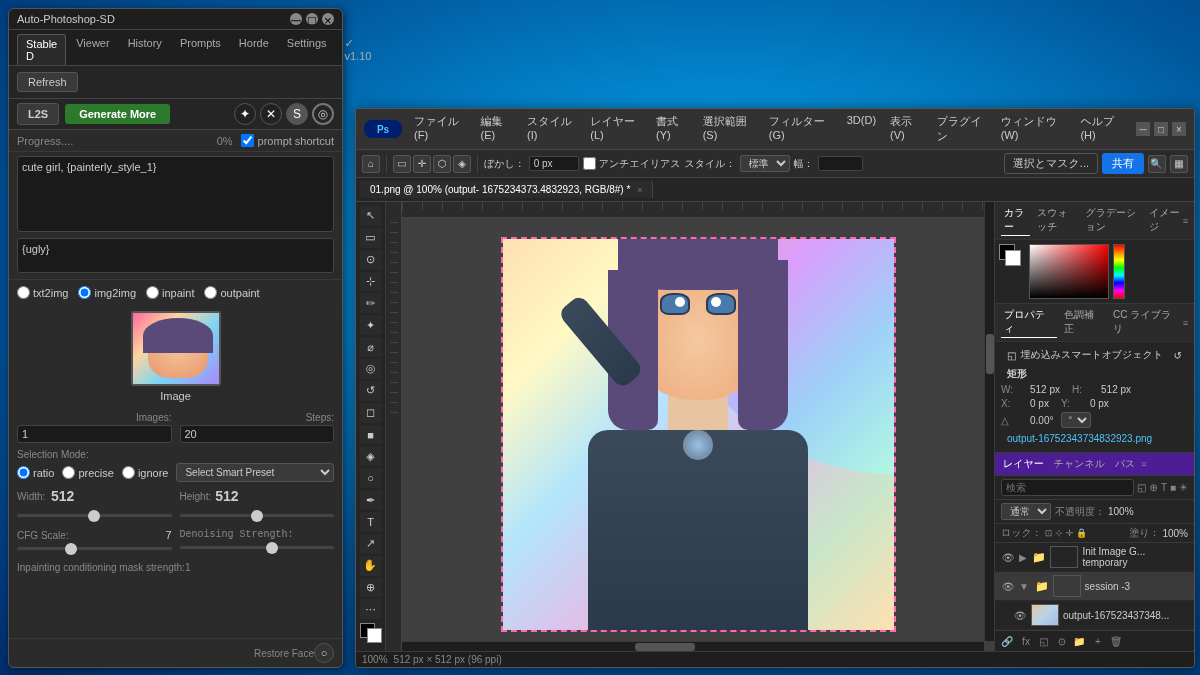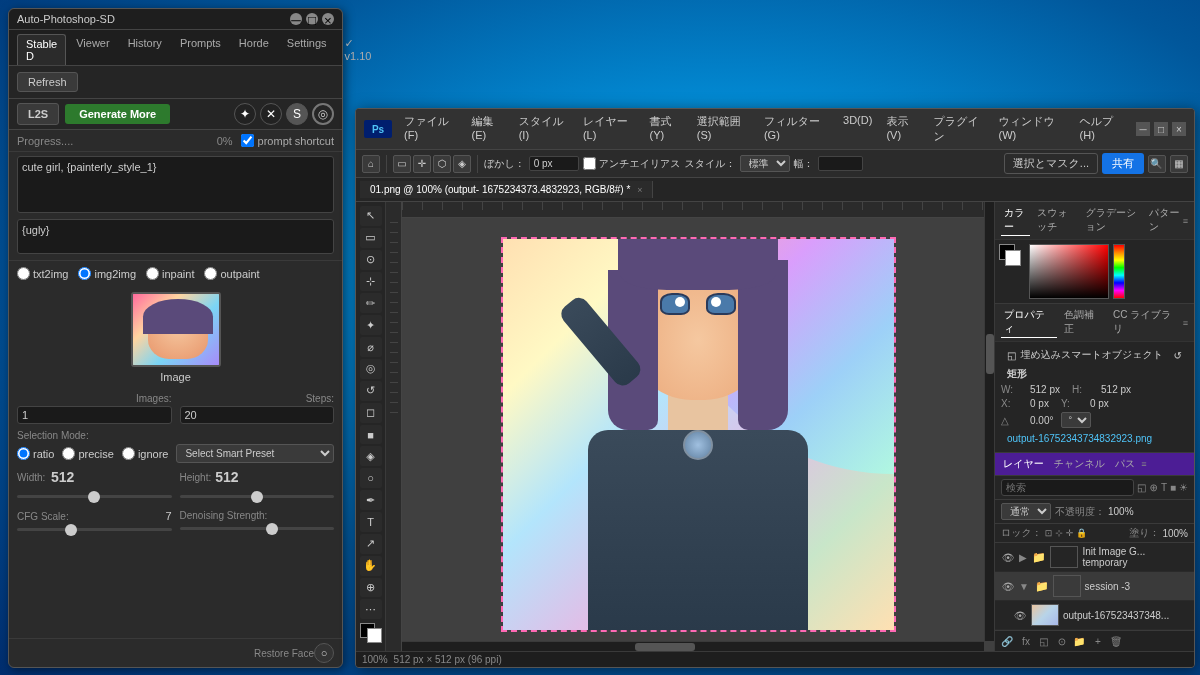--- a/index.html
+++ b/index.html
@@ -169,21 +169,21 @@
     }
     .progress-label { color: #888; font-size: 11px; }
     .progress-val { margin-left: auto; color: #888; font-size: 11px; }
     .prompt-shortcut { display: flex; align-items: center; gap: 4px; color: #aaa; font-size: 11px; }
     .sd-prompt-area {
       padding: 4px 8px;
       flex-shrink: 0;
     }
     .sd-textarea {
       width: 100%;
-      height: 57px;
+      height: 76px;
       background: #1a1a1a;
       color: #ccc;
       border: 1px solid #444;
       border-radius: 3px;
       padding: 4px;
       font-size: 11px;
       resize: none;
       font-family: inherit;
     }
     .sd-neg-area {
@@ -341,30 +341,30 @@
     .ps-titlebar {
       background: #323232;
       padding: 3px 8px;
       display: flex;
       align-items: center;
       gap: 6px;
       border-bottom: 1px solid #444;
       min-height: 24px;
     }
     .ps-logo {
-      width: 28px;
+      width: 38px;
       height: 18px;
       background: #001e6e;
       color: #4fc3f7;
       font-size: 10px;
       font-weight: bold;
       display: flex;
       align-items: center;
       justify-content: center;
-      border-radius: 2px;
+      border-radius: 8px;
     }
     .ps-menu {
       display: flex;
       gap: 2px;
       flex: 1;
     }
     .ps-menu-item {
       padding: 2px 6px;
       color: #ccc;
       font-size: 11px;
@@ -924,30 +924,31 @@
   <div style="display:flex;gap:8px;padding:2px 8px;">
     <div style="flex:1;">
       <div style="display:flex;align-items:center;justify-content:space-between;">
         <span style="color:#888;font-size:10px;">CFG Scale:</span>
         <span style="color:#ccc;font-size:11px;">7</span>
       </div>
       <div class="slider-track">
           <div class="slider-thumb" style="left:35%;"></div>
         </div>
     </div>
-    <div style="flex:1;">
+    <div style="flex:1;font-family:Liberation Mono, monospace;">
       <div style="display:flex;align-items:center;justify-content:space-between;">
         <span style="color:#888;font-size:10px;">Denoising Strength:</span>
       </div>
       <div class="slider-track">
           <div class="slider-thumb" style="left:60%;"></div>
         </div>
     </div>
   </div>
 
+  <div class="sd-inpaint-label">Inpainting conditioning mask strength:1</div>
 
   <div class="sd-bottom">
     <span class="sd-restore-label">Restore Face</span>
     <div class="sd-bottom-icon">○</div>
   </div>
 </div>
 
 <div class="ps-window">
 
   <div class="ps-titlebar">
@@ -1102,21 +1103,21 @@
     </div>
 
     <div class="ps-right-panel">
 
       <div class="ps-right-section">
         <div class="ps-right-header">
           <div class="ps-right-tabs">
             <span class="ps-right-tab active">カラー</span>
             <span class="ps-right-tab">スウォッチ</span>
             <span class="ps-right-tab">グラデーション</span>
-            <span class="ps-right-tab">パターン</span>
+            <span class="ps-right-tab">イメージ</span>
           </div>
           <span class="chevron">≡</span>
         </div>
         <div class="color-picker-area">
           <div style="position:relative;width:22px;height:22px;margin-right:4px;">
             <div style="width:16px;height:16px;background:#000;border:1px solid #888;position:absolute;top:0;left:0;"></div>
             <div style="width:16px;height:16px;background:#fff;border:1px solid #888;position:absolute;bottom:0;right:0;"></div>
           </div>
           <div class="color-gradient"></div>
           <div class="color-spectrum"></div>

